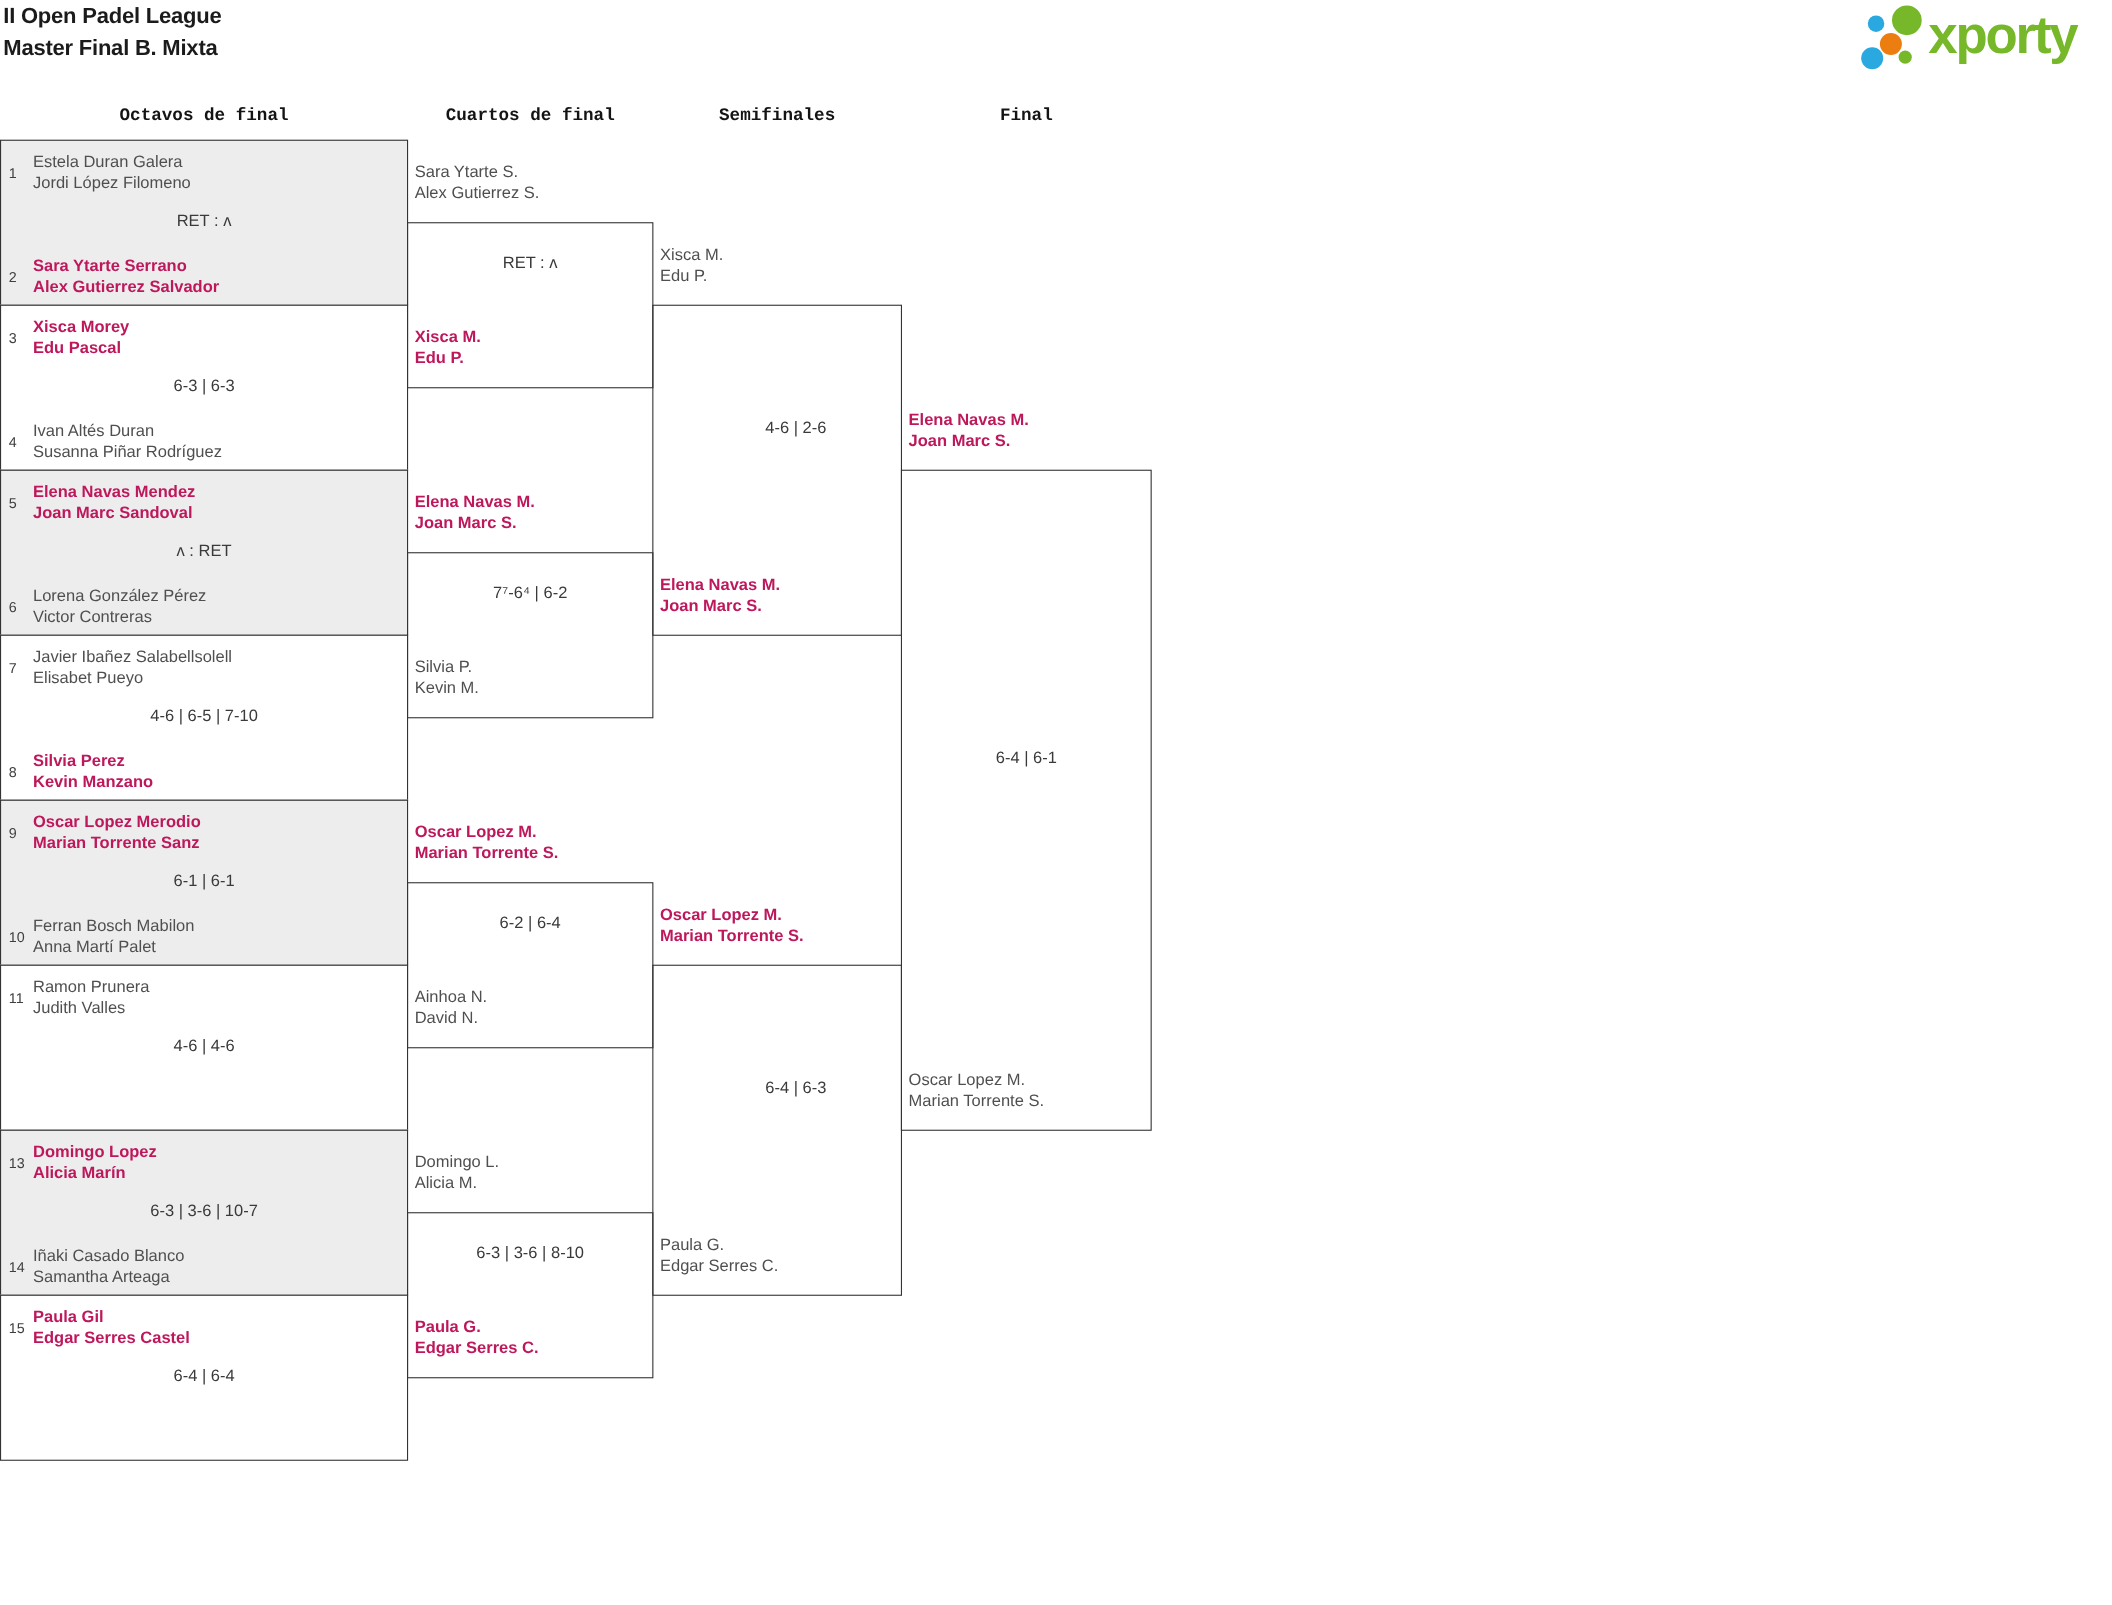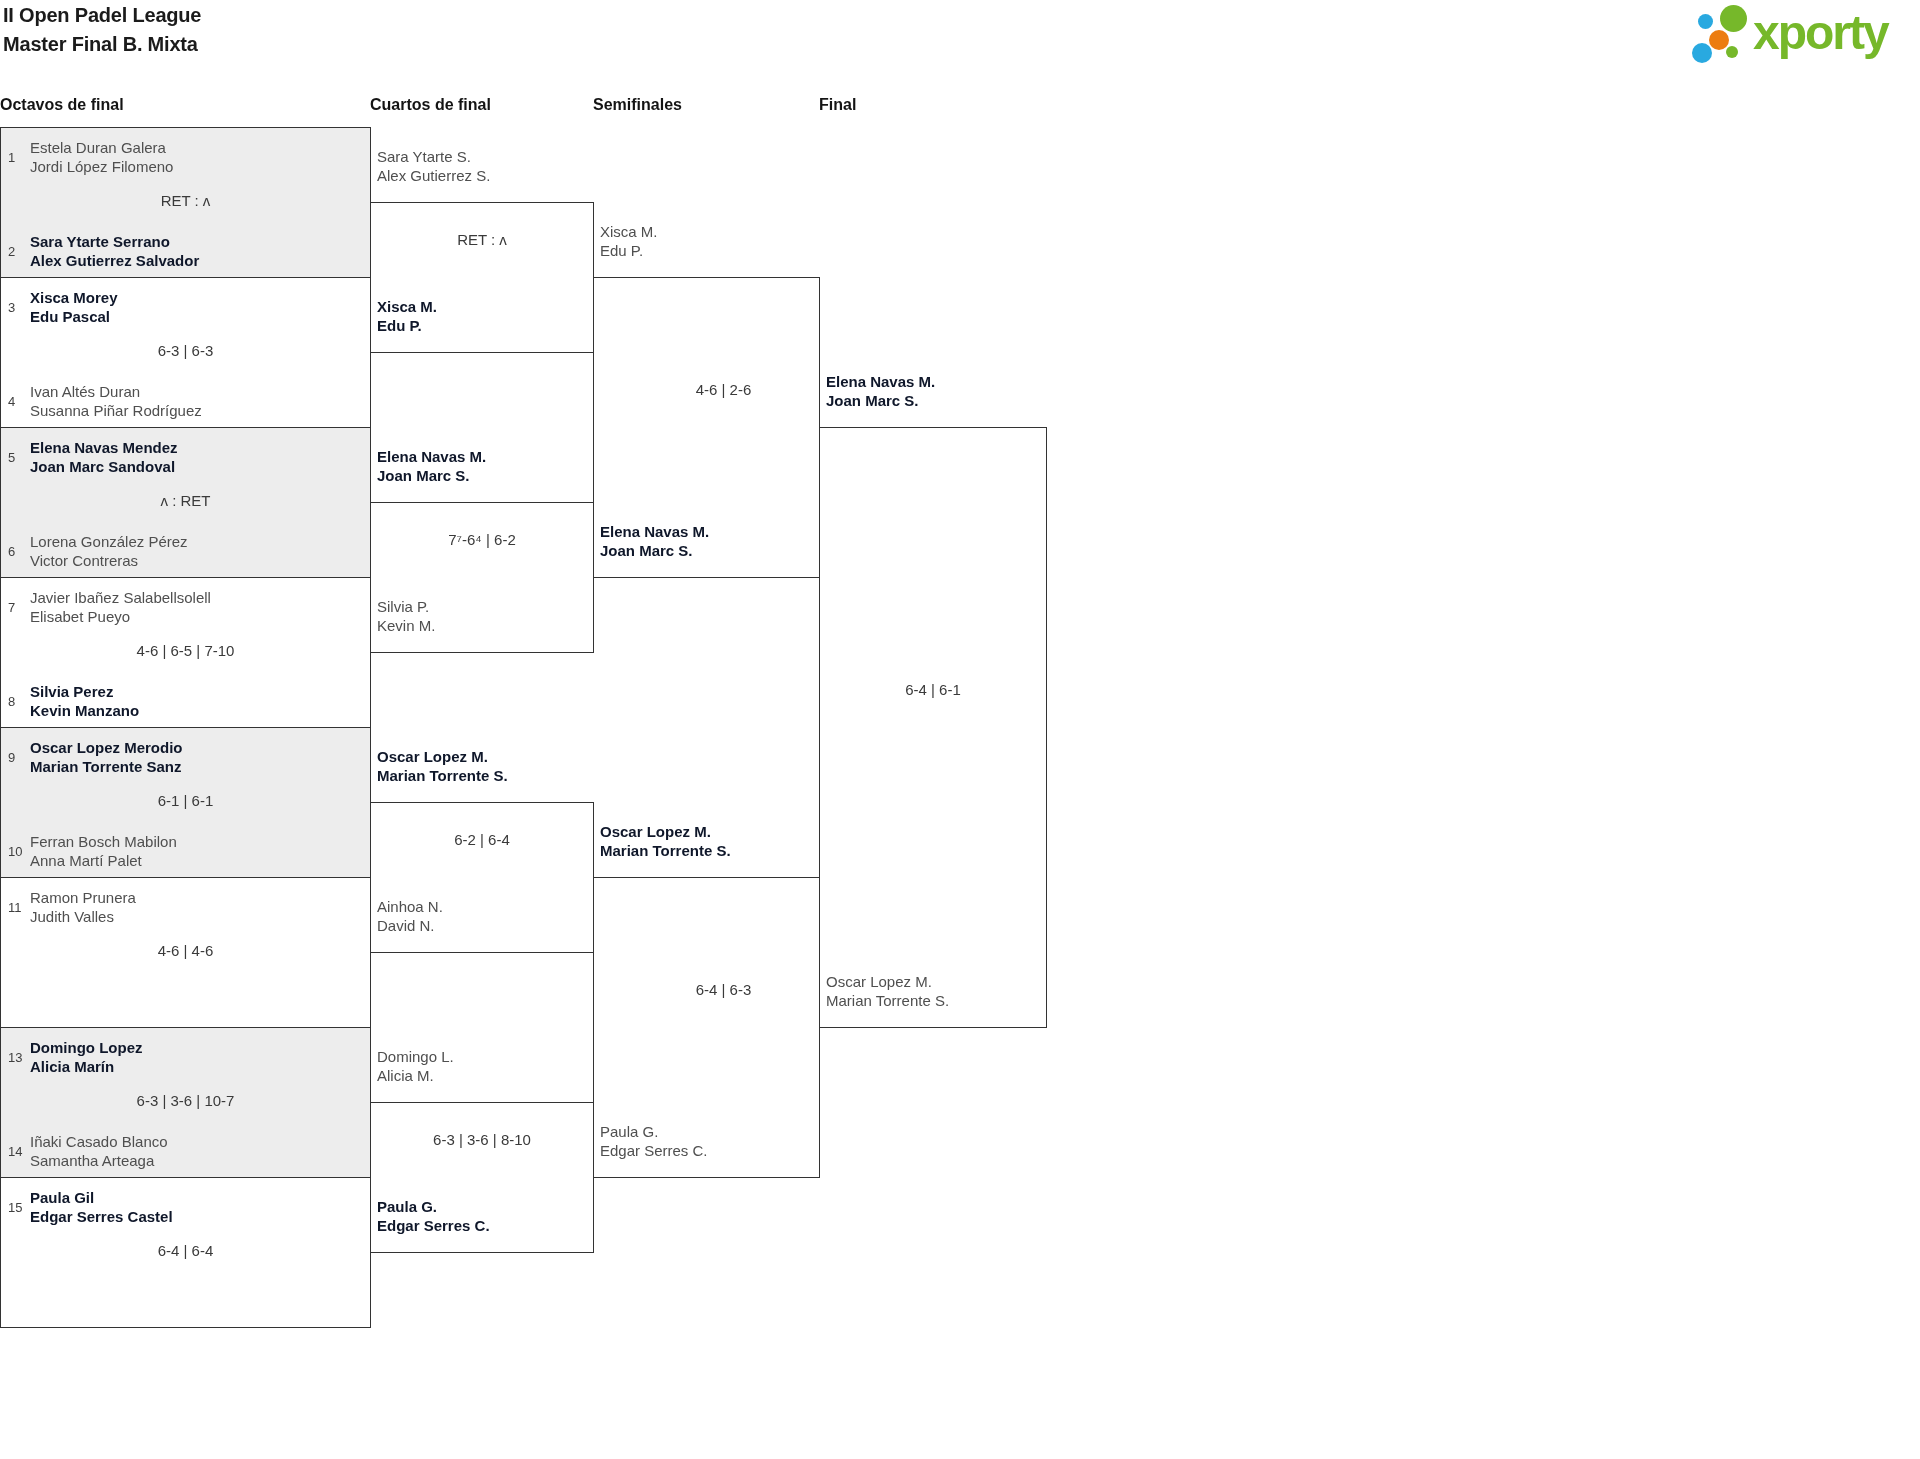--- a/index.html
+++ b/index.html
@@ -3,37 +3,37 @@
 <meta charset="utf-8">
 <style>
   html,body{margin:0;padding:0;}
   body{
     width:1920px;height:1459px;background:#ffffff;position:relative;
     font-family:"Liberation Sans", sans-serif;overflow:hidden;
     -webkit-font-smoothing:antialiased;
   }
   .title{position:absolute;left:3px;top:1px;font-size:20px;line-height:29px;
          font-weight:700;color:#1b1b1b;letter-spacing:-0.2px;}
-  .rhead{position:absolute;top:96px;text-align:left;font-size:16px;
-         font-weight:700;color:#141414;}
+  .rhead{position:absolute;top:96px;text-align:center;font-size:16px;
+         font-weight:700;color:#141414;font-family:Liberation Mono, monospace;}
   .rhead.c0{left:0;width:371px;}
   .rhead.c1{left:370px;width:224px;}
   .rhead.c2{left:593px;width:227px;}
   .rhead.c3{left:819px;width:228px;}
 
   
   .obox{position:absolute;left:0;width:371px;height:151px;border:1px solid #333;
         box-sizing:border-box;background:#ffffff;}
   .obox.shade{background:#ededed;}
   .team{position:absolute;left:7px;right:5px;display:flex;align-items:center;gap:7px;}
   .tA{top:10px;}
   .tB{top:104px;}
   .seed{flex:none;width:15px;font-size:13px;color:#3f3f3f;}
   .names{display:flex;flex-direction:column;font-size:15px;line-height:19px;color:#4f4f4f;}
-  .names.w{font-weight:700;color:#0f172a;}
+  .names.w{font-weight:700;color:#be185d;}
   .score{position:absolute;left:0;right:0;top:64px;text-align:center;
          font-size:15px;color:#3a3a3a;}
 
   
   .mrect{position:absolute;border:1px solid #333;box-sizing:border-box;background:transparent;}
   .entry{position:absolute;width:215px;}
   .rscore{position:absolute;text-align:center;font-size:15px;color:#3a3a3a;}
   .q{left:370px;width:224px;}
   .s{left:610px;width:227px;}
   .f{left:819px;width:228px;}

